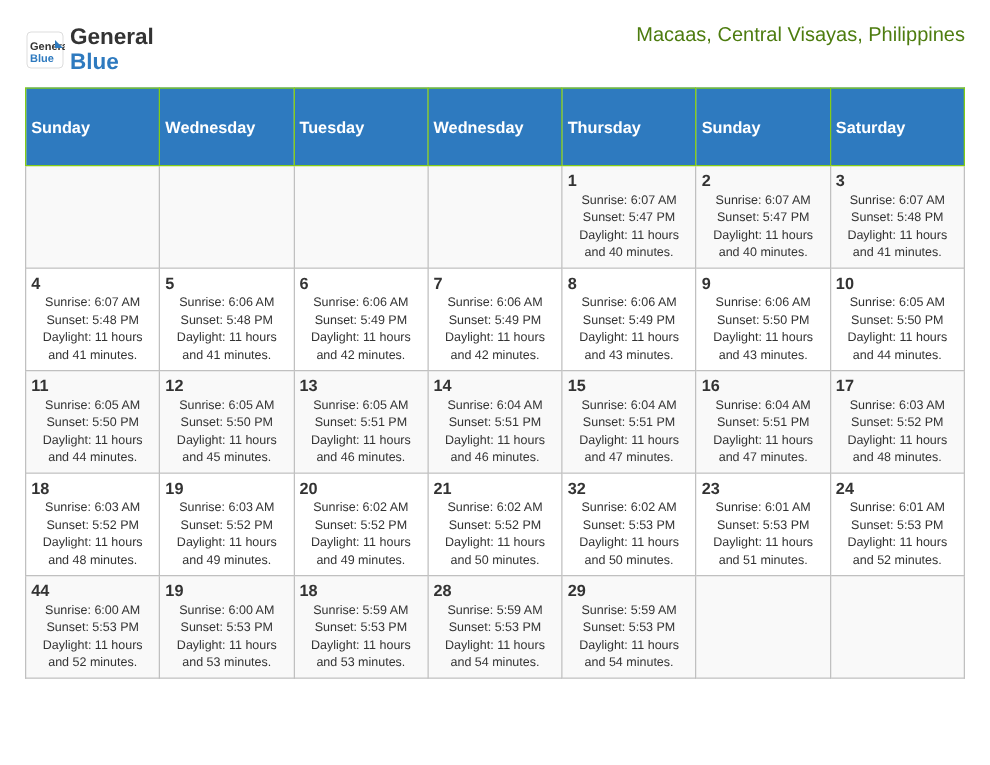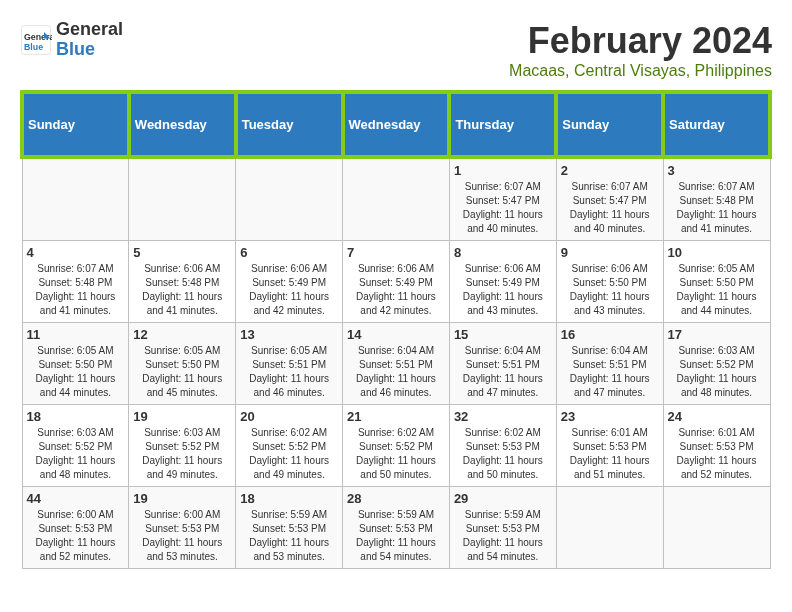--- a/index.html
+++ b/index.html
@@ -51,21 +51,21 @@
       border-collapse: collapse;
       font-size: 11px;
     }
     thead tr th {
       background-color: #2e7abf;
       color: #fff;
       padding: 23px 4px;
       text-align: left;
       font-size: 13px;
       font-weight: bold;
-      border: 4px solid #84cc16;
+      border: 1px solid #84cc16;
     }
     tbody tr td {
       border: 1px solid #c0c0c0;
       vertical-align: top;
       padding: 4px 4px;
       width: calc(100% / 7);
       min-height: 80px;
       background: #fff;
     }
     tbody tr:nth-child(odd) td {
@@ -96,21 +96,20 @@
       <polygon points="30,10 38,18 30,18" fill="#2e7abf"></polygon>
     </svg>
     <div>
       <div class="logo-text">
         <span style="color:#333">General</span><br>
         <span style="color:#2e7abf">Blue</span>
       </div>
     </div>
   </div>
   <div class="title-section">
-    <div class="main-title">February 2024</div>
     <div class="subtitle">Macaas, Central Visayas, Philippines</div>
   </div>
 </div>
 
 <table>
   <thead>
     <tr id="header-row">
         <th>Sunday</th>
         <th>Wednesday</th>
         <th>Tuesday</th>

